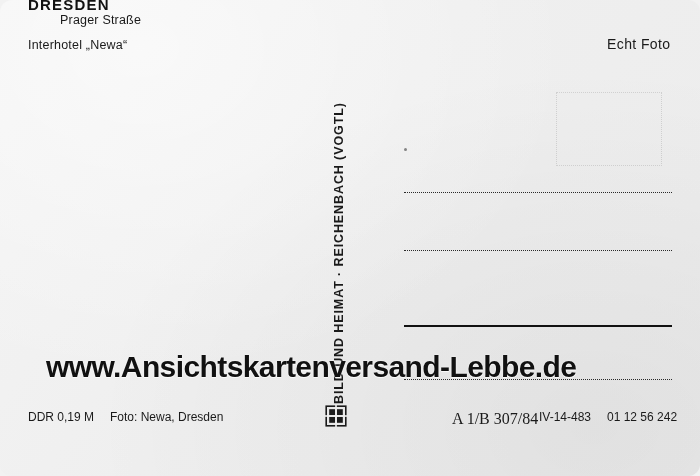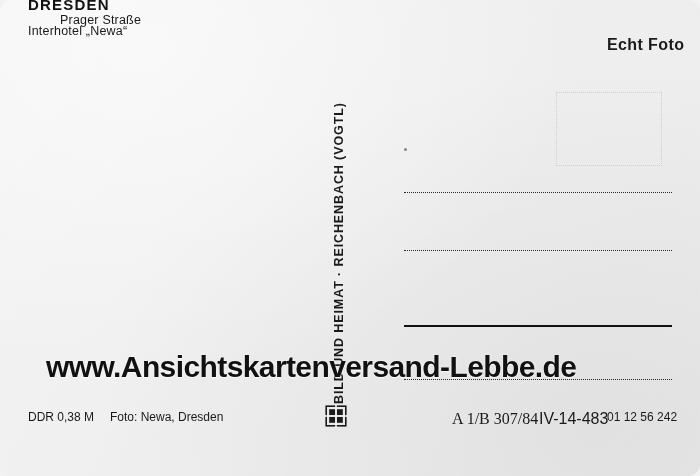--- a/index.html
+++ b/index.html
@@ -49,31 +49,31 @@
   }
   #title-street {
     left: 28px;
     top: 13px;
     font-size: 12.5px;
     letter-spacing: 0.2px;
     margin-left: 32px;
   }
   #title-hotel {
     left: 28px;
-    top: 24px;
+    top: 38px;
     font-size: 12.5px;
     letter-spacing: 0.2px;
   }
 
   
   #echt-foto {
     left: 607px;
     top: 36px;
-    font-size: 16px;
-    font-weight: bold;
+    font-size: 14px;
+    font-weight: normal;
     letter-spacing: 0.4px;
   }
 
   
   #publisher {
     position: absolute;
     left: 332px;
     top: 94px;
     height: 310px;
     width: 22px;
@@ -159,21 +159,21 @@
   }
   #code-a {
     left: 452px;
     top: 410px;
     font-size: 16px;
     font-family: Liberation Serif, serif;
   }
   #code-b {
     left: 539px;
     top: 410px;
-    font-size: 16px;
+    font-size: 12px;
   }
   #code-c {
     left: 607px;
     top: 410px;
     font-size: 12px;
   }
 
   
   #printer-logo {
     position: absolute;
@@ -200,21 +200,21 @@
   <div id="stamp-box"></div>
   <div id="reg-dot"></div>
 
   <div class="rule-dotted" id="rule-1"></div>
   <div class="rule-dotted" id="rule-2"></div>
   <div id="rule-3"></div>
   <div class="rule-dotted" id="rule-4"></div>
 
   <div id="watermark">www.Ansichtskartenversand-Lebbe.de</div>
 
-  <div class="txt" id="price">DDR 0,38 M</div>
+  <div class="txt" id="price">DDR 0,19 M</div>
   <div class="txt" id="photo-credit">Foto: Newa, Dresden</div>
 
   <div id="printer-logo">
     <svg width="22" height="22" viewBox="0 0 22 22" aria-hidden="true">
       <rect x="1.2" y="1.2" width="19.6" height="19.6" fill="none" stroke="#1a1a1a" stroke-width="1.6"></rect>
       <rect x="4.2" y="4.2" width="6" height="6" fill="#1a1a1a"></rect>
       <rect x="11.8" y="4.2" width="6" height="6" fill="#1a1a1a"></rect>
       <rect x="4.2" y="11.8" width="6" height="6" fill="#1a1a1a"></rect>
       <rect x="11.8" y="11.8" width="6" height="6" fill="#1a1a1a"></rect>
       <rect x="10.2" y="0" width="1.6" height="22" fill="#f1f1f1"></rect>

